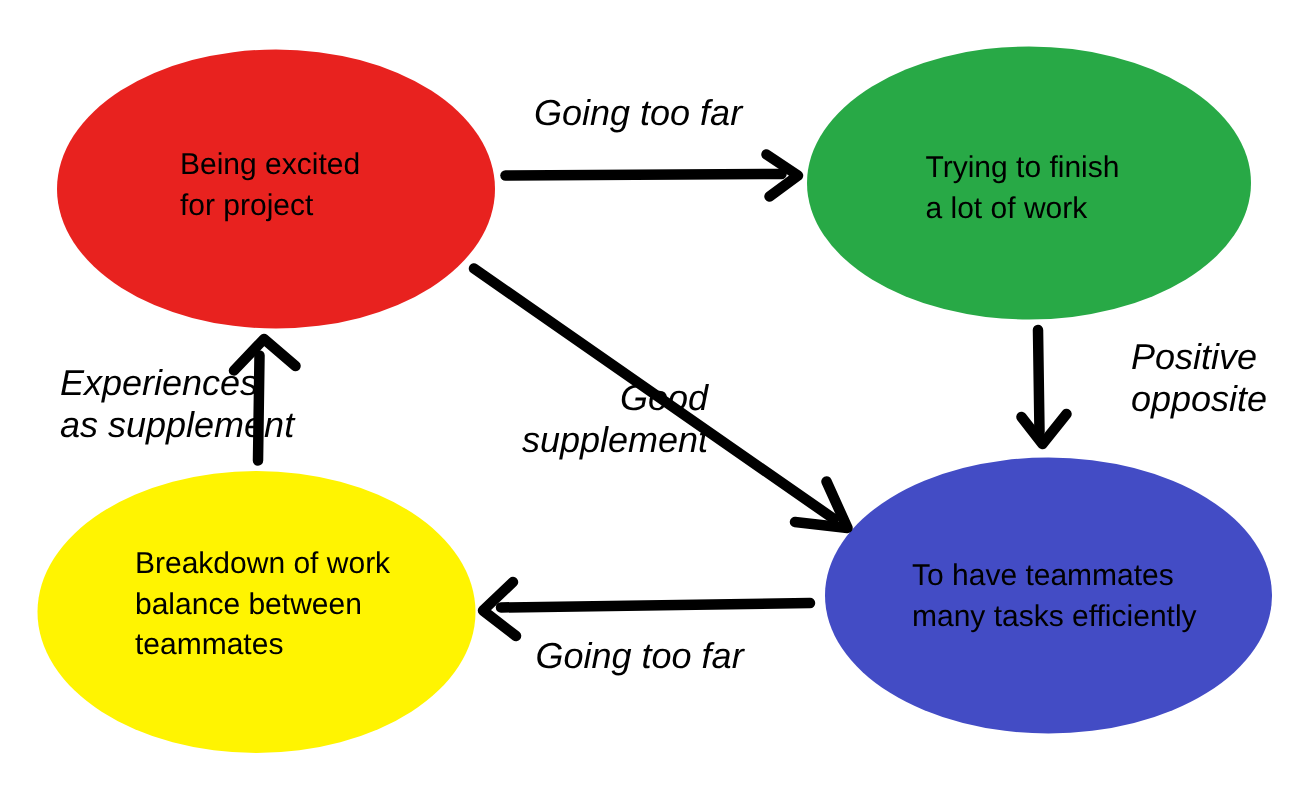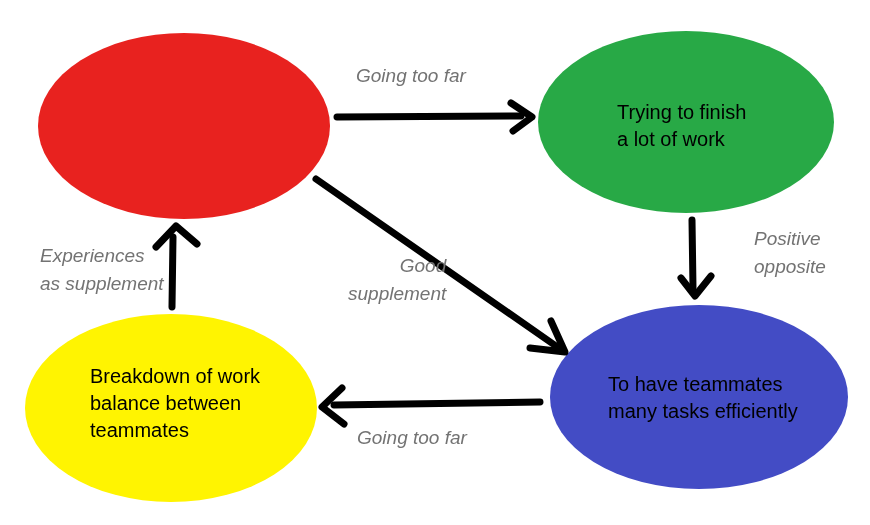--- a/index.html
+++ b/index.html
@@ -32,22 +32,22 @@
   .node-label {
     position: absolute;
     color: #000000;
     font-size: 20px;
     line-height: 27px;
     white-space: pre-line;
     text-align: left;
   }
   .edge-label {
     position: absolute;
-    color: #737373;
-    font-size: 19px;
+    color: #000000;
+    font-size: 24px;
     line-height: 28px;
     font-style: italic;
     white-space: pre-line;
     text-align: left;
   }
 </style>
 </head>
 <body>
 
 <div class="canvas">
@@ -78,20 +78,22 @@
       <line class="arrow" x1="540" y1="402" x2="334" y2="405"></line>
       <polyline class="arrow" points="342,388 322,407 344,424"></polyline>
     </g>
 
     <g>
       <line class="arrow" x1="172" y1="307" x2="173" y2="237"></line>
       <polyline class="arrow" points="156,247 176,226 197,244"></polyline>
     </g>
   </svg>
 
+  <div class="node-label" style="left:120px; top:97px;">Being excited
+for project</div>
   <div class="node-label" style="left:617px; top:99px;">Trying to finish
 a lot of work</div>
   <div class="node-label" style="left:90px; top:363px;">Breakdown of work
 balance between
 teammates</div>
   <div class="node-label" style="left:608px; top:371px;">To have teammates
 many tasks efficiently</div>
 
   <div class="edge-label" style="left:356px; top:62px;">Going too far</div>
   <div class="edge-label" style="left:722px; top:225px;margin-left:32px;">Positive

